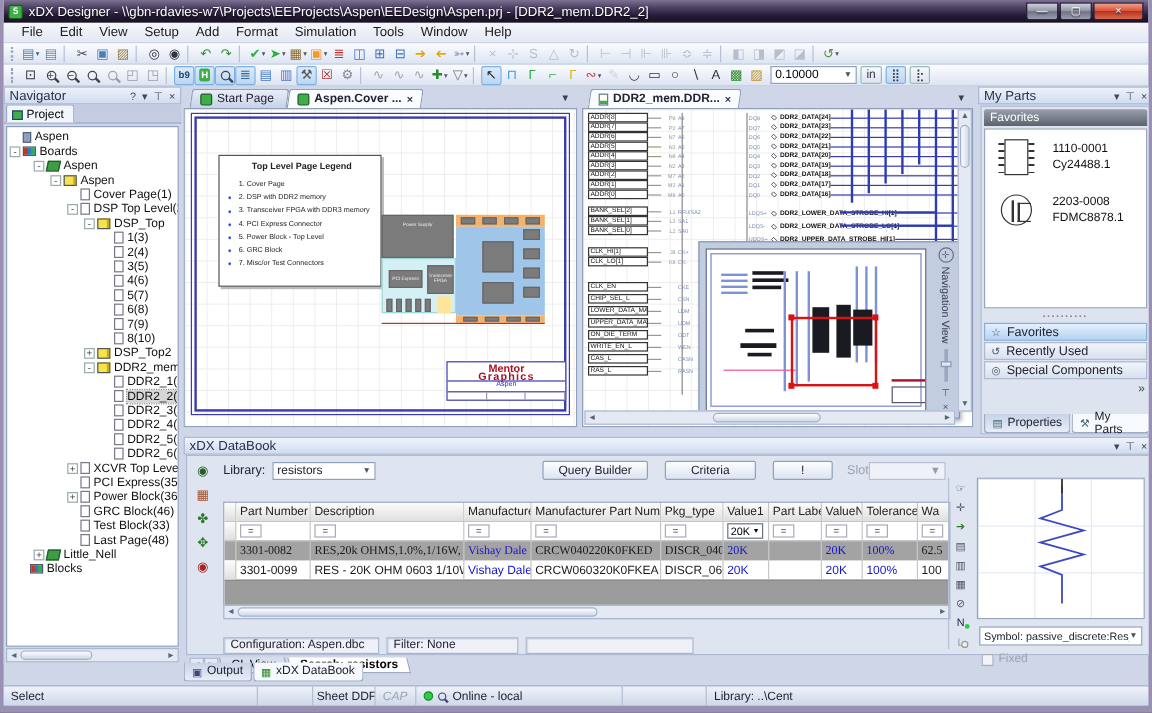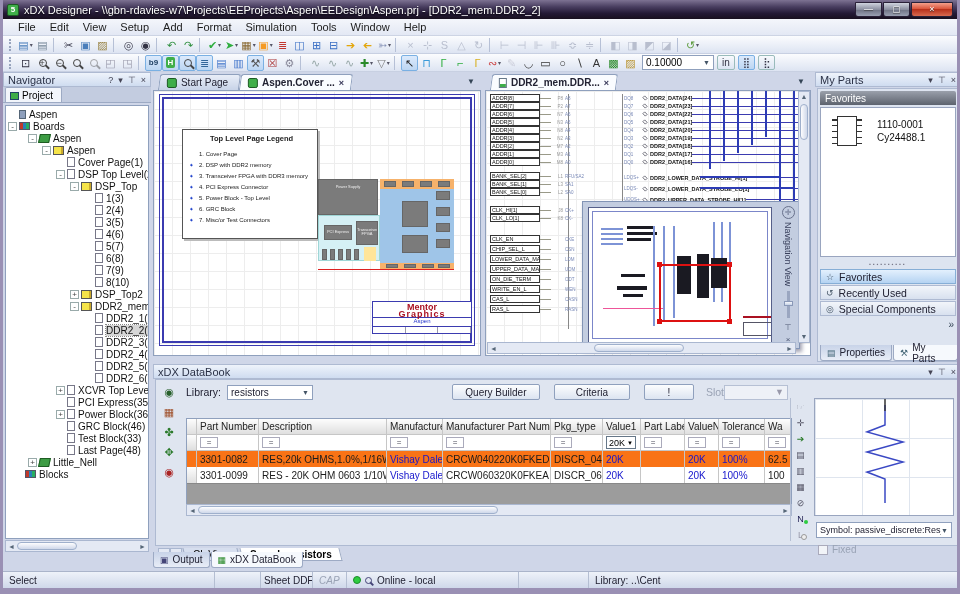--- a/index.html
+++ b/index.html
@@ -183,21 +183,21 @@
   .trh{display:flex;height:16px;}
   .tc{border-right:1px solid #c6c6c6;border-bottom:1px solid #c6c6c6;font-size:10px;display:flex;align-items:center;padding:0 3px;overflow:hidden;white-space:nowrap;flex:none;}
   .hdr .tc{background:linear-gradient(180deg,#fdfdfd,#dfdfdf);color:#222;}
   .rowhdr{width:10px;background:linear-gradient(180deg,#fdfdfd,#dfdfdf);}
   .w0{width:62px;}.w1{width:128px;}.w2{width:56px;}.w3{width:108px;}.w4{width:52px;}.w5{width:38px;}
   .w6{width:44px;}.w7{width:34px;}.w8{width:46px;}.w9{width:28px;border-right:none;}
   .eqbox{width:18px;height:11px;border:1px solid #aab;background:#fff;font-size:8px;color:#445;display:flex;align-items:center;justify-content:center;}
   #valfilter{width:30px;height:13px;border:1px solid #678;background:#fff;font-size:9px;display:flex;align-items:center;justify-content:space-between;padding:0 2px;}
   #valfilter .car{font-size:6px;}
   .drow .tc{font-size:10px;color:#1b1b1b;border-bottom:none;}
-  .drow.r0 .tc{background:#f97316;}
+  .drow.r0 .tc{background:#a3a3a3;font-family:Liberation Serif, serif;}
   .drow .tc:nth-child(4),.drow .tc:nth-child(7),.drow .tc:nth-child(9),.drow .tc:nth-child(10){color:var(--link-blue);}
   #dbhscroll{position:absolute;left:30px;top:124px;width:606px;height:12px;background:#e4e9f4;border:1px solid #aab7d0;display:flex;align-items:center;font-size:7px;color:#567;}
   #dbfoot{position:absolute;left:30px;top:150px;right:24px;height:15px;font-size:10px;color:#223;display:flex;align-items:center;gap:6px;}
   .sunk{height:14px;border:1px solid #aab7d0;background:#eef1f8;display:flex;align-items:center;padding:0 5px;box-shadow:inset 1px 1px 1px #cdd5e4;}
   #dbtabs{position:absolute;left:2px;top:168px;height:14px;display:flex;align-items:flex-start;font-size:10px;}
   .dbarr{width:12px;height:13px;border:1px solid #aab7d0;background:#e4e9f4;font-size:7px;color:#567;display:flex;align-items:center;justify-content:center;}
   .xtab{height:13px;padding:0 8px;border:1px solid #9daac4;border-top:none;background:#d6deee;display:flex;align-items:center;transform:skewX(14deg);margin-left:2px;}
   .xtab>span{transform:skewX(-14deg);}
   .xtab.active{background:#fff;font-weight:bold;}
   #dbside{position:absolute;right:148px;top:18px;width:20px;bottom:4px;display:flex;flex-direction:column;align-items:center;gap:6px;border-left:1px solid #b6c0d4;padding-top:4px;}
@@ -1103,20 +1103,27 @@
     <div id="mpbody">
       <div id="mpgrp">Favorites</div>
       <div id="mplist">
 
       <div class="mpitem kind-ic">
           <span class="symwrap">
               <span class="symglyph sym-ic"></span>
             </span>
           <span class="mptxt"><span>1110-0001</span><br>
           <span>Cy24488.1</span></span>
+        </div>
+          <div class="mpitem kind-fet">
+          <span class="symwrap">
+              <span class="symglyph sym-fet"></span>
+            </span>
+          <span class="mptxt"><span>2203-0008</span><br>
+          <span>FDMC8878.1</span></span>
         </div>
         </div>
       <div id="mpsplit">▪▪▪▪▪▪▪▪▪▪</div>
       <div id="mpsecs">
 
       <div class="mpsec active" style="top: 180px;">
           <span class="sic">☆</span>
           <span>Favorites</span>
         </div>
           <div class="mpsec" style="top: 196px;">
@@ -1247,20 +1254,26 @@
               <span class="tc w9">100</span>
           </div>
           </div>
         <div style="height:22px;background:#9c9c9c;border-top:1px solid #888;"></div>
       </div>
       <div id="dbhscroll">
         <span class="sarr">◄</span>
         <span class="thumb" style="width:300px;height:8px;background:linear-gradient(180deg,#fdfdfe,#cfd8ea);border:1px solid #9fb0cc;border-radius:4px;"></span>
         <span class="sarr" style="margin-left:auto;">►</span>
       </div>
+      <div id="dbfoot">
+        <span class="sunk" style="width:130px;">Configuration: Aspen.dbc</span>
+        <span class="sunk" style="width:110px;">Filter: None</span>
+        <span class="sunk" style="width:140px;"></span>
+        <span style="margin-left:auto;">Matches: 2</span>
+      </div>
       <div id="dbtabs">
         <span class="dbarr">◄</span>
         <span class="dbarr">►</span>
         <span style="display:flex;">
 
         <span class="xtab">
               <span>CL View</span>
             </span>
             <span class="xtab active">
               <span>Search: resistors</span>

